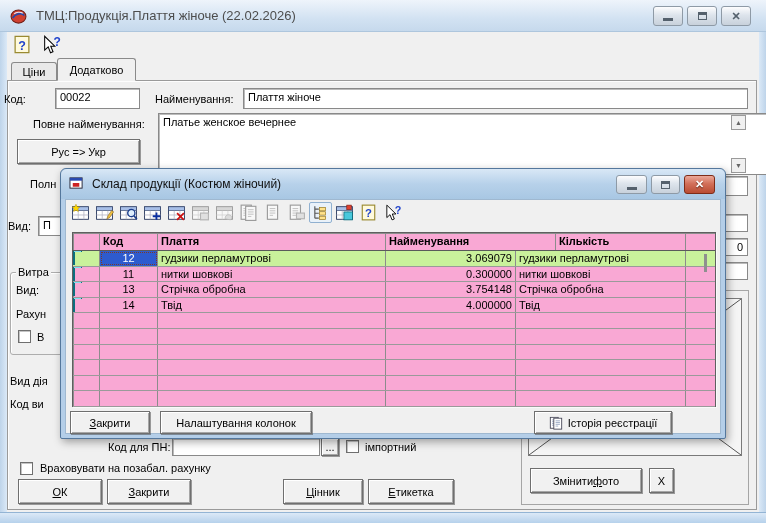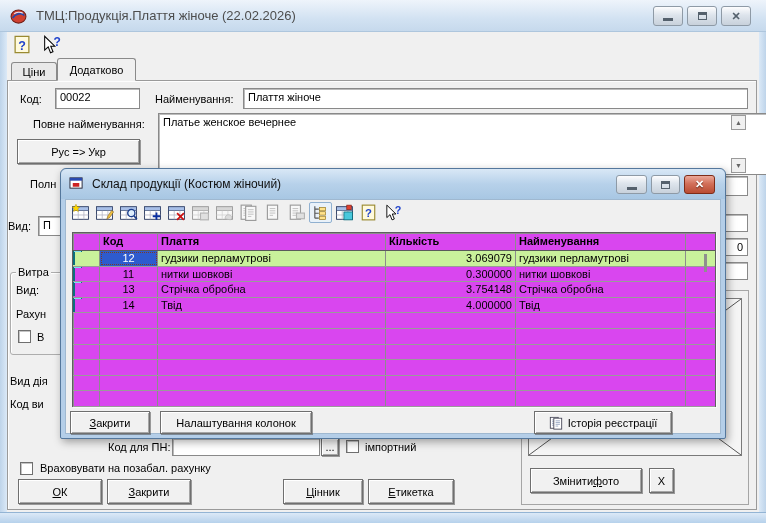--- a/index.html
+++ b/index.html
@@ -32,21 +32,21 @@
   .ticon svg{width:19px;height:17px}
   .dis{filter:grayscale(1) opacity(.5)}
   .pressed{border:1px solid #90b0d0;background:#e9f1f9;border-radius:2px}
   
   .sbtn{background:#f0f0f0;border:1px solid #9a9a9a;display:flex;align-items:center;justify-content:center;font-size:7px;color:#666}
   
   #dialog{left:60px;top:168px;width:666px;height:271px;background:#b4cee8;border:1px solid #54779c;border-radius:6px 6px 2px 2px;box-shadow:2px 3px 8px rgba(0,0,0,.35);z-index:5}
   .dlg-title{position:absolute;left:0;top:0;right:0;height:30px;background:linear-gradient(#d9e8f6,#b7d1ea 50%,#a8c7e3);border-radius:6px 6px 0 0;display:flex;align-items:center}
   .dlg-client{position:absolute;left:4px;right:4px;top:30px;bottom:4px;background:#f0f0f0;border:1px solid #9fb8d0}
   
-  .grid{background:#d946ef;border:1px solid #5f5f5f;box-shadow:inset 1px 1px 0 #8d8d8d,1px 1px 0 #fafafa;display:flex;flex-direction:column}
+  .grid{background:#f9a8d4;border:1px solid #5f5f5f;box-shadow:inset 1px 1px 0 #8d8d8d,1px 1px 0 #fafafa;display:flex;flex-direction:column}
   .grow{display:flex;flex:none;height:15.6px;line-height:15px;border-bottom:1px solid #9a9a9a}
   .ghead{height:18px;line-height:17px;font-weight:bold;border-bottom:1px solid #5a5a5a}
   .gc{flex:none;border-right:1px solid #8c8c8c;padding:0 3px;overflow:hidden;white-space:nowrap}
   .c0{width:27px;padding:0}.c1{width:58px;text-align:center}.c2{width:228px}.c3{width:130px;text-align:right}.c4{width:170px}
   .cfill{flex:1;border-right:none}
   .rowsel{background:#c9f19b}
   .cellsel{background:#2e5bce;color:#fff;outline:1px dotted #7c3a2a;outline-offset:-2px}
   .fold{width:16px;height:11px;margin:2px auto 0;background:#7ee0ee;border:1px solid #0c6e7e;position:relative}
   .fold::before{content:"";position:absolute;top:-3px;left:-1px;width:7px;height:2px;background:#7ee0ee;border:1px solid #0c6e7e;border-bottom:none}
   .diag{stroke:#555;stroke-width:1}
@@ -106,21 +106,21 @@
   </span>
 
   <div class="f tab" style="left:11px;top:62px;width:46px;height:19px;background:#e9e9e9">
       <span>Ціни</span>
     </div>
   <div class="f tab" style="left:57px;top:58px;width:79px;height:23px;z-index:2;border-bottom:1px solid #f0f0f0">
       <span>Додатково</span>
     </div>
   <div class="f panel" style="left:7px;top:80px;width:750px;height:430px"></div>
 
-  <span class="f lbl" style="left:20px;top:93px">Код:</span>
+  <span class="f lbl" style="left:4px;top:93px">Код:</span>
   <div class="f fld" style="left:55px;top:88px;width:85px;height:21px">00022</div>
   <span class="f lbl" style="left:155px;top:93px">Найменування:</span>
   <div class="f fld" style="left:243px;top:88px;width:505px;height:21px">Плаття жіноче</div>
 
   <span class="f lbl" style="left:33px;top:118px">Повне найменування:</span>
   <div class="f fld" style="left:158px;top:113px;width:658px;height:62px;padding:2px 20px 2px 4px"><span>Платье женское вечернее</span></div>
   <div class="f sbtn" style="left:731px;top:115px;width:15px;height:15px">▲</div>
   <div class="f sbtn" style="left:731px;top:158px;width:15px;height:15px">▼</div>
   <div class="f btn" style="left:17px;top:139px;width:123px;height:25px">Рус =&gt; Укр</div>
 
@@ -292,22 +292,22 @@
               <text x="12.8" y="8.4" font-size="9.5" font-weight="bold" fill="#2244cc" text-anchor="middle" font-family="Liberation Sans,sans-serif">?</text>
             </svg>
           </span>
       </div>
 
       <div class="f grid" style="left:6px;top:32px;width:644px;height:175px">
         <div class="grow ghead">
           <span class="gc c0"></span>
           <span class="gc c1" style="text-align:left">Код</span>
           <span class="gc c2">Плаття</span>
+          <span class="gc c4">Найменування</span>
           <span class="gc c3" style="text-align:left">Кількість</span>
-          <span class="gc c4">Найменування</span>
           <span class="gc cfill"></span>
         </div>
 
         <div class="grow rowsel">
           <span class="gc c0"><span class="fold"></span></span>
           <span class="gc c1 cellsel">12</span>
           <span class="gc c2">гудзики перламутрові</span>
           <span class="gc c3">3.069079</span>
           <span class="gc c4">гудзики перламутрові</span>
           <span class="gc cfill rowselfill"></span>

